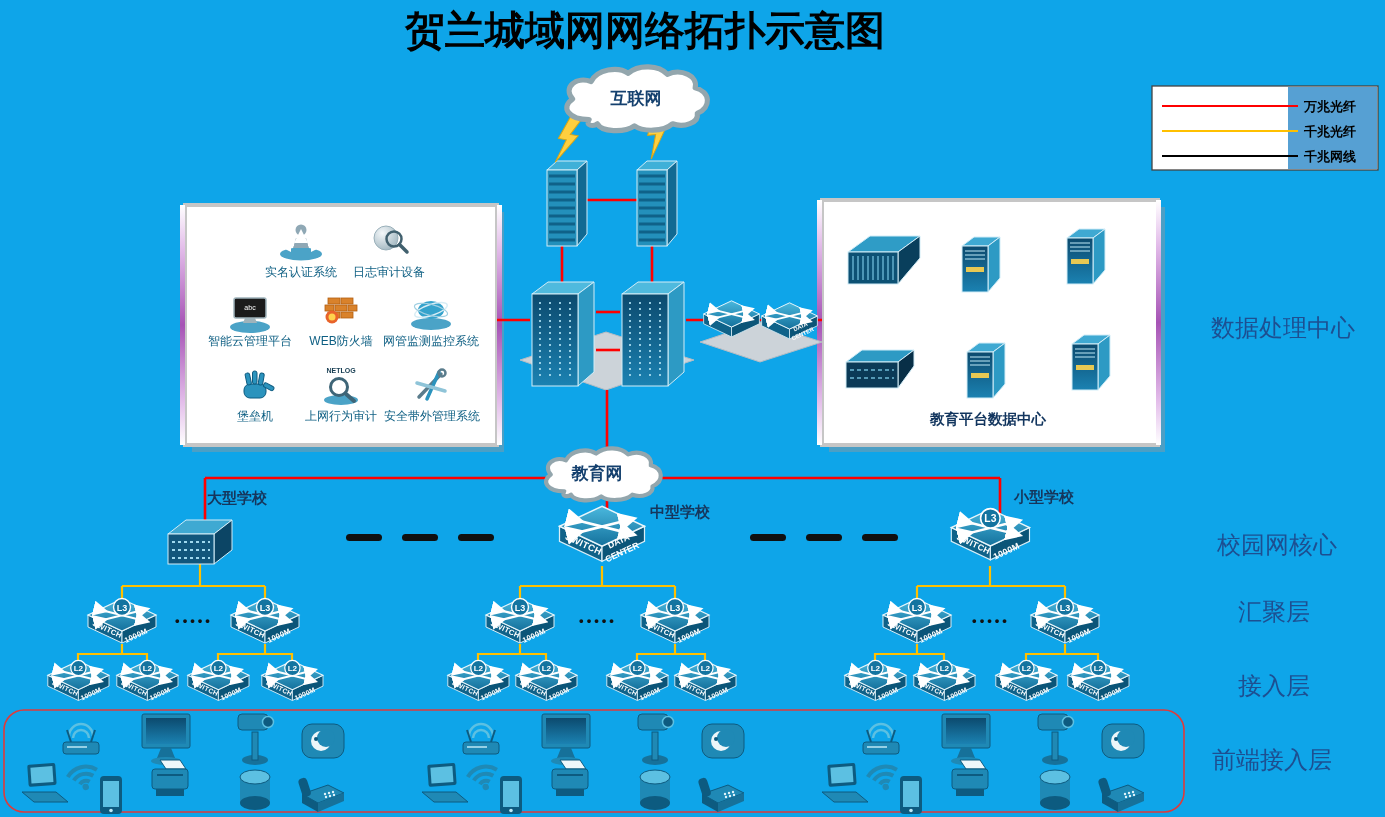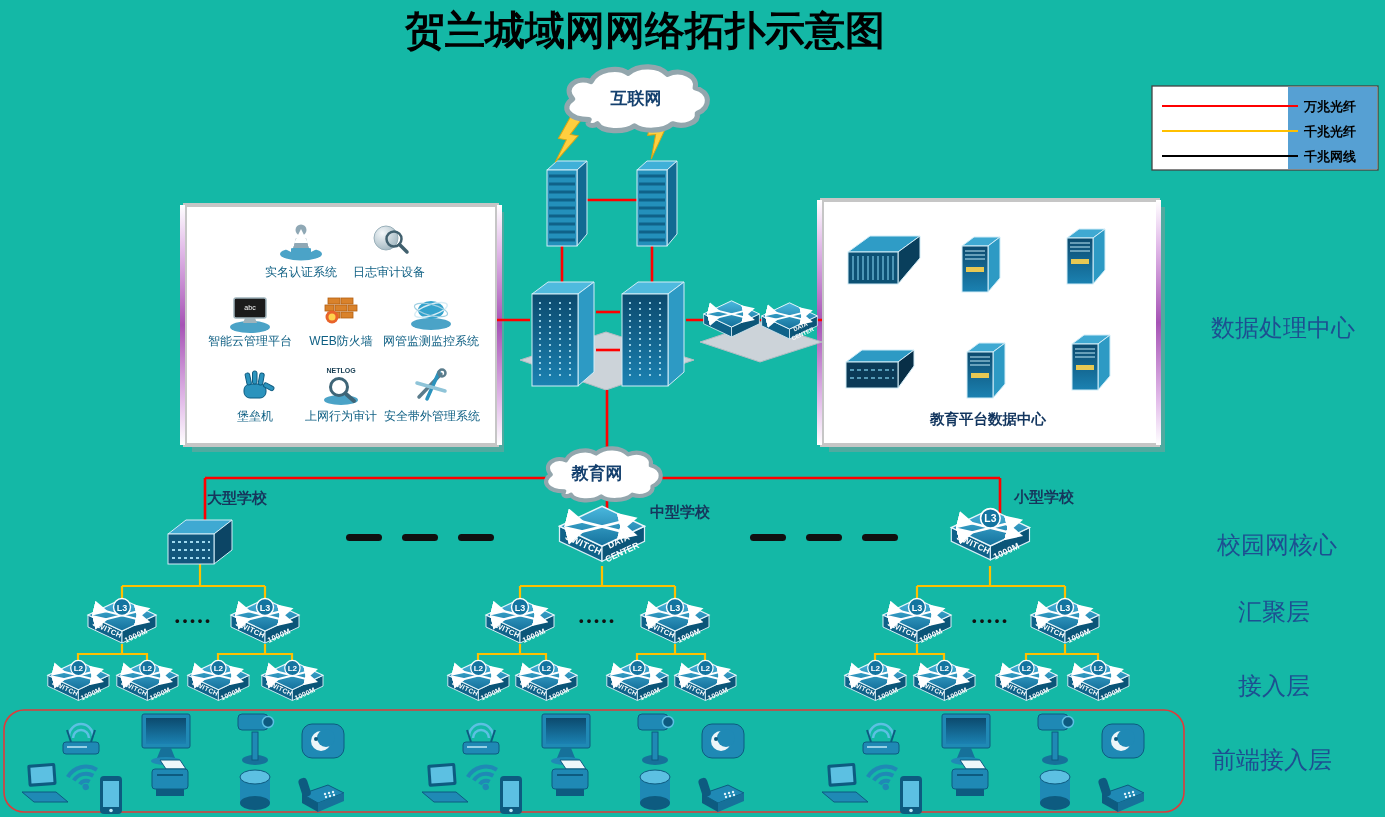--- a/index.html
+++ b/index.html
@@ -1,16 +1,16 @@
 <!DOCTYPE html>
 <html><head>
 <meta charset="utf-8">
 <style>
   html,body{margin:0;padding:0;background:#fff;}
-  #stage{position:relative;width:1385px;height:817px;overflow:hidden;background:#14b8a6;
+  #stage{position:relative;width:1385px;height:817px;overflow:hidden;background:#0ea5e9;
          font-family:"Liberation Sans",sans-serif;}
   svg{display:block;}
   text{font-family:"Liberation Sans",sans-serif;}
   .title-t{font-size:40px;font-weight:600;fill:#000;text-anchor:middle;
            font-family:"DejaVu Serif","Liberation Serif",serif;}
   .cloud-t{font-size:17px;font-weight:bold;fill:#14406e;text-anchor:middle;}
   .zone-t{font-size:24px;fill:#1d4f91;text-anchor:middle;}
   .school-t{font-size:15px;font-weight:bold;fill:#16365c;}
   .mgmt-t{font-size:12px;fill:#0e5f83;text-anchor:middle;}
   .panel-label{font-size:14.5px;font-weight:bold;fill:#12355e;text-anchor:middle;}

